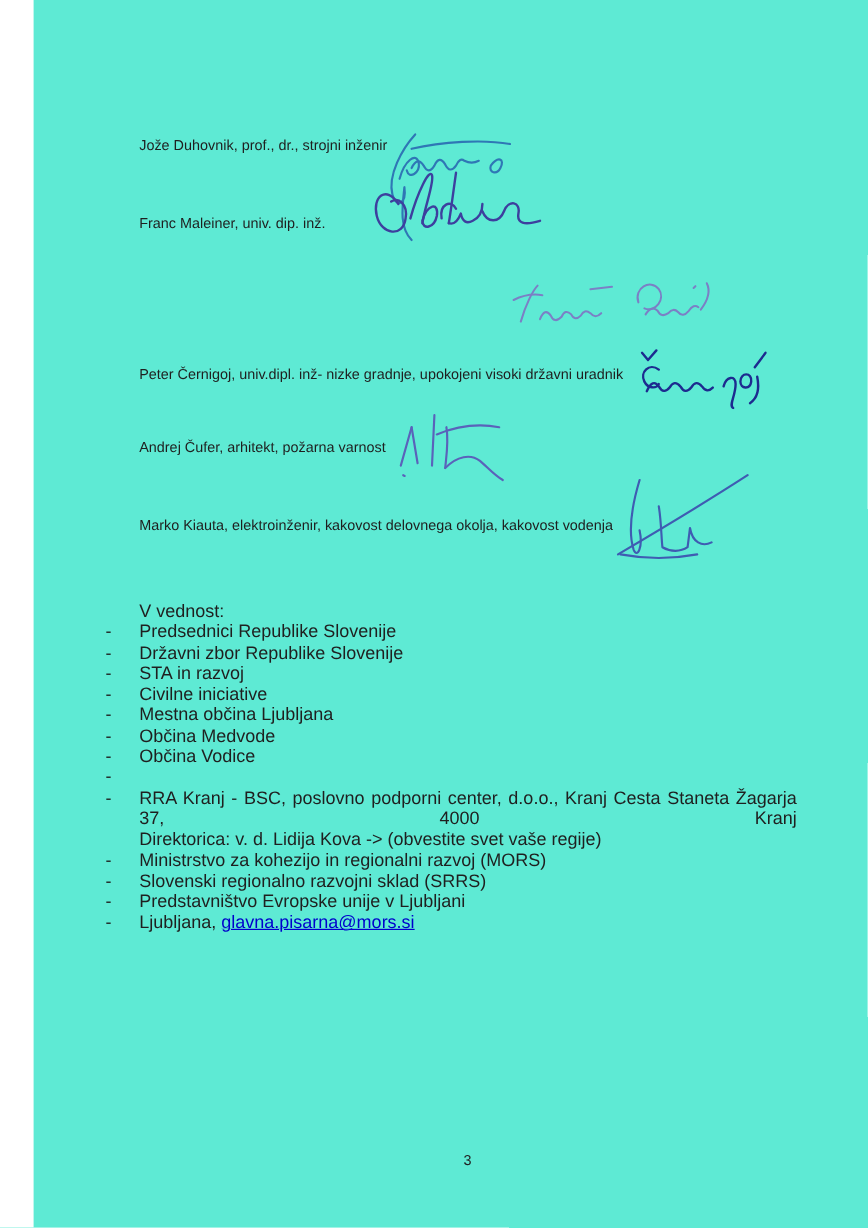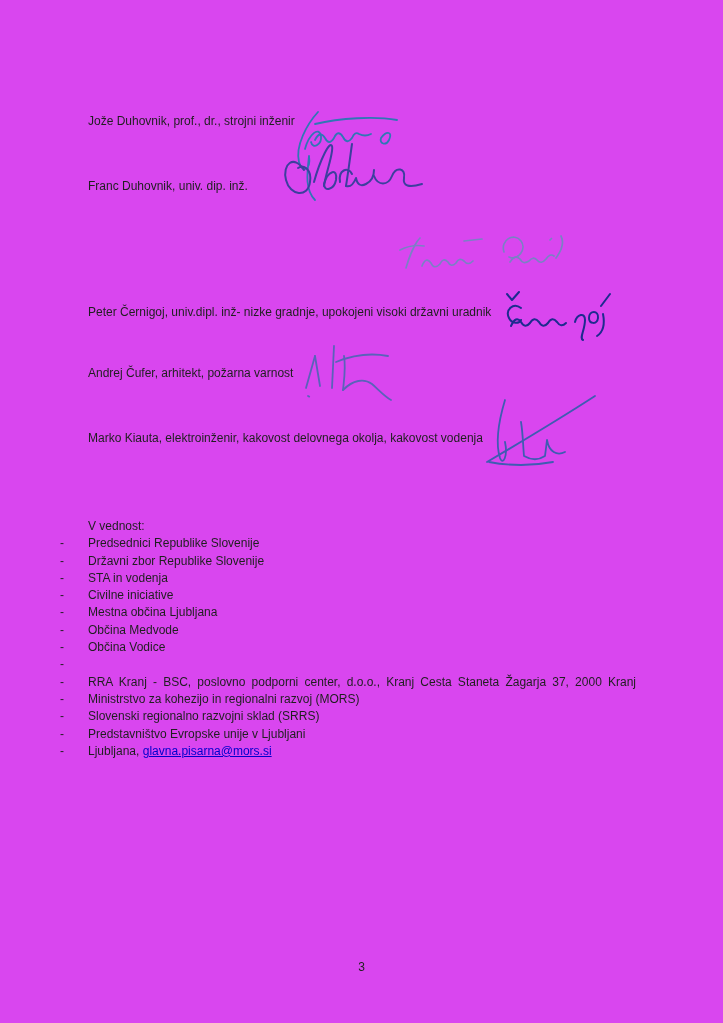--- a/index.html
+++ b/index.html
@@ -4,50 +4,50 @@
 <style>
   html,body{margin:0;padding:0;}
   body{
     width:723px;height:1023px;
     background:#ffffff;
     font-family:"Liberation Sans","DejaVu Sans",sans-serif;
     color:#1f1f1f;
     position:relative;
     overflow:hidden;
   }
-  .page{position:absolute;inset:0;background:#d946ef;}
+  .page{position:absolute;inset:0;background:#5eead4;margin-left:28px;}
   .name{
     position:absolute;left:88px;
     font-size:12px;line-height:15px;
     white-space:nowrap;
     color:#1f1f1f;
   }
   .sig{position:absolute;pointer-events:none;}
   .dist{
-    position:absolute;left:60px;top:518px;width:576px;
-    font-size:12px;line-height:17.3px;color:#1f1f1f;
+    position:absolute;left:60px;top:501px;width:576px;
+    font-size:15px;line-height:17.3px;color:#1f1f1f;
   }
   .dist-heading{margin-left:28px;}
   .dist-item{display:flex;align-items:flex-start;}
   .dash{width:28px;flex:0 0 28px;}
   .itext{flex:1;min-width:0;}
   .jline{text-align:justify;text-align-last:justify;}
   .email{color:#0000cc;text-decoration:underline;cursor:pointer;}
   .pagenum{
     position:absolute;left:0;top:960px;width:723px;
     text-align:center;font-size:12px;color:#222222;
   }
 </style>
 </head>
 <body>
 
 <div class="page">
 
   <div class="name" style="top:114px">Jože Duhovnik, prof., dr., strojni inženir</div>
-  <div class="name" style="top:179px">Franc Duhovnik, univ. dip. inž.</div>
+  <div class="name" style="top:179px">Franc Maleiner, univ. dip. inž.</div>
   <div class="name" style="top:305px">Peter Černigoj, univ.dipl. inž- nizke gradnje, upokojeni visoki državni uradnik</div>
   <div class="name" style="top:366px">Andrej Čufer, arhitekt, požarna varnost</div>
   <div class="name" style="top:431px">Marko Kiauta, elektroinženir, kakovost delovnega okolja, kakovost vodenja</div>
 
   <svg class="sig" style="left:285px;top:104px" width="125" height="100" viewBox="0 0 125 100">
     <g fill="none" stroke-width="1.8" stroke-linecap="round" stroke-linejoin="round" stroke="#2f77b5">
       <path d="M33,8 C22,20 10,42 14,58 C17,70 26,66 24,52 C22,70 20,86 30,96"></path>
       <path d="M20,45 C24,30 34,22 36,32 C37,40 28,46 26,38"></path>
       <path d="M30,36 q5,-10 10,-2 q4,8 9,0 q4,-9 9,-1 q4,8 9,1 q3,-7 7,-4 q6,3 12,0"></path>
       <path d="M30,20 C55,14 90,12 112,16"></path>
@@ -119,21 +119,21 @@
     <div class="dist-item">
       <span class="dash">-</span>
       <div class="itext">Predsednici Republike Slovenije</div>
     </div>
     <div class="dist-item">
       <span class="dash">-</span>
       <div class="itext">Državni zbor Republike Slovenije</div>
     </div>
     <div class="dist-item">
       <span class="dash">-</span>
-      <div class="itext">STA in vodenja</div>
+      <div class="itext">STA in razvoj</div>
     </div>
     <div class="dist-item">
       <span class="dash">-</span>
       <div class="itext">Civilne iniciative</div>
     </div>
     <div class="dist-item">
       <span class="dash">-</span>
       <div class="itext">Mestna občina Ljubljana</div>
     </div>
     <div class="dist-item">
@@ -147,21 +147,22 @@
 
     <div class="dist-item">
       <span class="dash">-</span>
       <div class="itext">
       </div>
     </div>
 
     <div class="dist-item">
       <span class="dash">-</span>
       <div class="itext">
-        <div class="jline">RRA Kranj - BSC, poslovno podporni center, d.o.o., Kranj Cesta Staneta Žagarja 37, 2000 Kranj</div>
+        <div class="jline">RRA Kranj - BSC, poslovno podporni center, d.o.o., Kranj Cesta Staneta Žagarja 37, 4000 Kranj</div>
+        <div>Direktorica: v. d. Lidija Kova -&gt; (obvestite svet vaše regije)</div>
       </div>
     </div>
 
     <div class="dist-item">
       <span class="dash">-</span>
       <div class="itext">Ministrstvo za kohezijo in regionalni razvoj (MORS)</div>
     </div>
     <div class="dist-item">
       <span class="dash">-</span>
       <div class="itext">Slovenski regionalno razvojni sklad (SRRS)</div>

